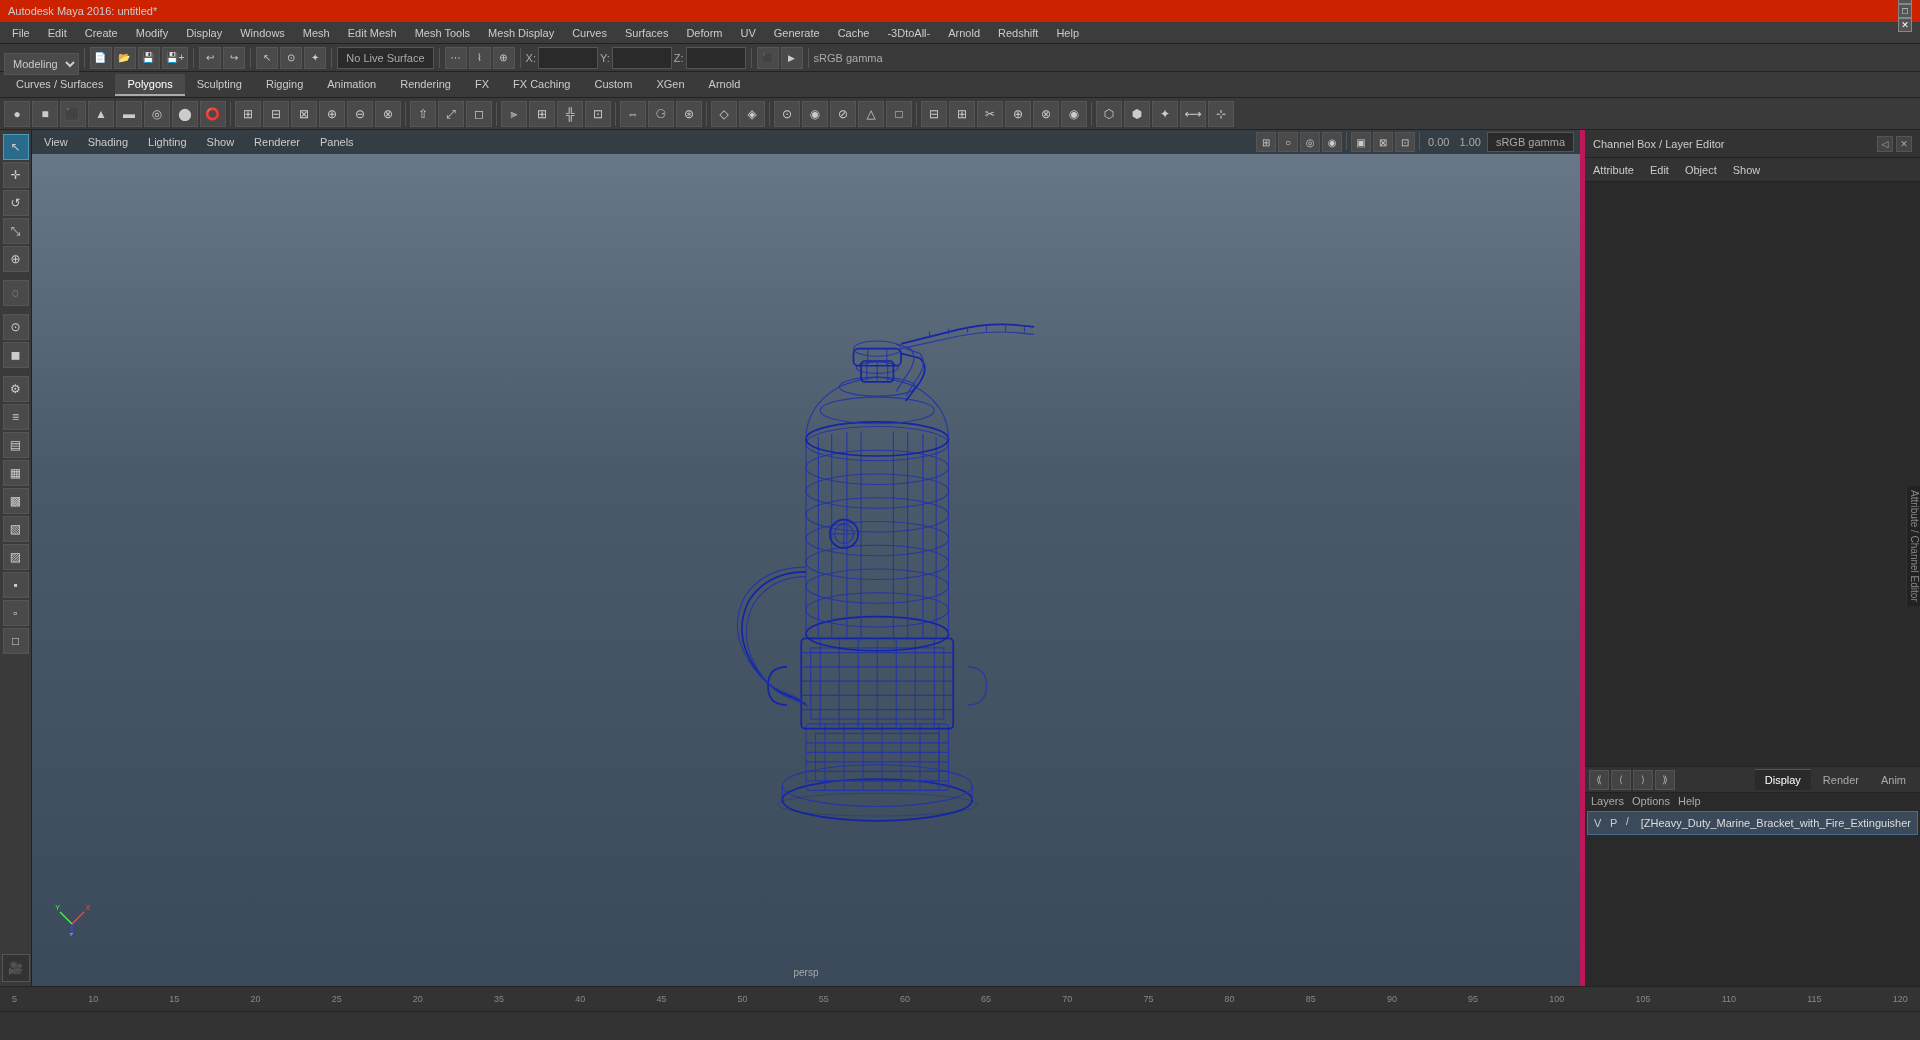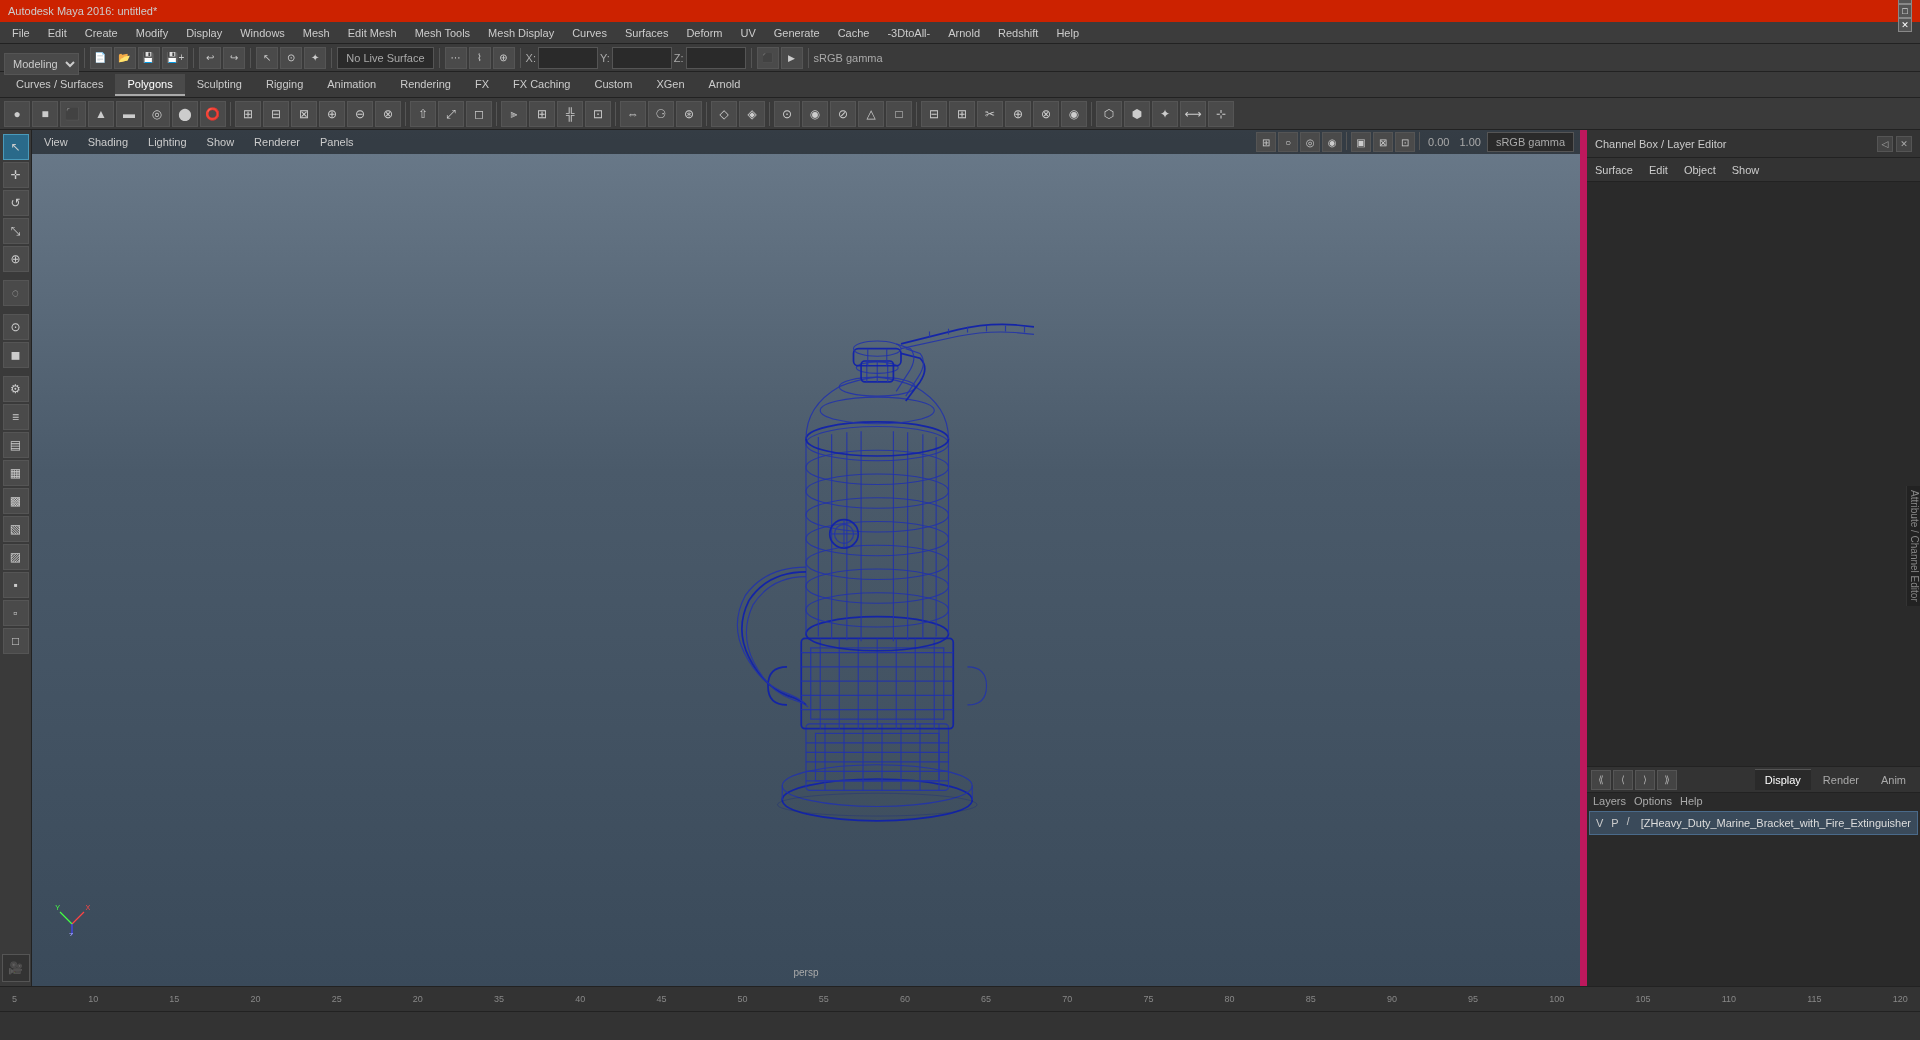--- a/index.html
+++ b/index.html
@@ -58,21 +58,21 @@
     .vp-menu { font-size: 11px; color: #ccc; cursor: pointer; padding: 2px 6px; }
     #viewport-canvas { width: 100%; height: calc(100% - 24px); display: flex; align-items: center; justify-content: center; position: relative; }
     #persp-label { position: absolute; bottom: 8px; left: 50%; transform: translateX(-50%); color: #aaa; font-size: 10px; }
     #axis-indicator { position: absolute; bottom: 16px; left: 24px; width: 40px; height: 40px; }
 
     
     #mesh-object { position: absolute; }
 
     
     #right-panel {
-      width: 340px; background: #2a2a2a; border-left: 7px solid #be185d; display: flex; flex-direction: column;
+      width: 340px; background: #2a2a2a; border-left: 5px solid #be185d; display: flex; flex-direction: column;
     }
     #channel-box-header {
       height: 28px; background: #333; display: flex; align-items: center; justify-content: space-between; padding: 0 8px; border-bottom: 1px solid #222;
     }
     #channel-box-title { font-size: 11px; color: #ccc; }
     .cb-btn { width: 16px; height: 16px; background: #444; border: 1px solid #555; font-size: 9px; color: #aaa; display: flex; align-items: center; justify-content: center; cursor: pointer; }
 
     #channel-nav { height: 24px; background: #333; display: flex; align-items: center; padding: 0 8px; gap: 16px; border-bottom: 1px solid #222; }
     .ch-nav-item { font-size: 11px; color: #ccc; cursor: pointer; }
 
@@ -436,21 +436,21 @@
 
     <div id="channel-box-header">
       <span id="channel-box-title">Channel Box / Layer Editor</span>
       <div style="display:flex;gap:3px;">
         <div class="cb-btn">◁</div>
         <div class="cb-btn">✕</div>
       </div>
     </div>
 
     <div id="channel-nav">
-      <span class="ch-nav-item">Surface</span>
+      <span class="ch-nav-item">Attribute</span>
       <span class="ch-nav-item">Edit</span>
       <span class="ch-nav-item">Object</span>
       <span class="ch-nav-item">Show</span>
     </div>
 
     <div id="channel-content" style="flex:1;background:#2a2a2a;"></div>
 
     <div style="position:relative;">
       <div style="position:absolute;right:-2px;top:-280px;writing-mode:vertical-rl;text-orientation:mixed;font-size:10px;color:#888;background:#222;padding:4px 2px;border-left:1px solid #333;">Attribute / Channel Editor</div>
     </div>

